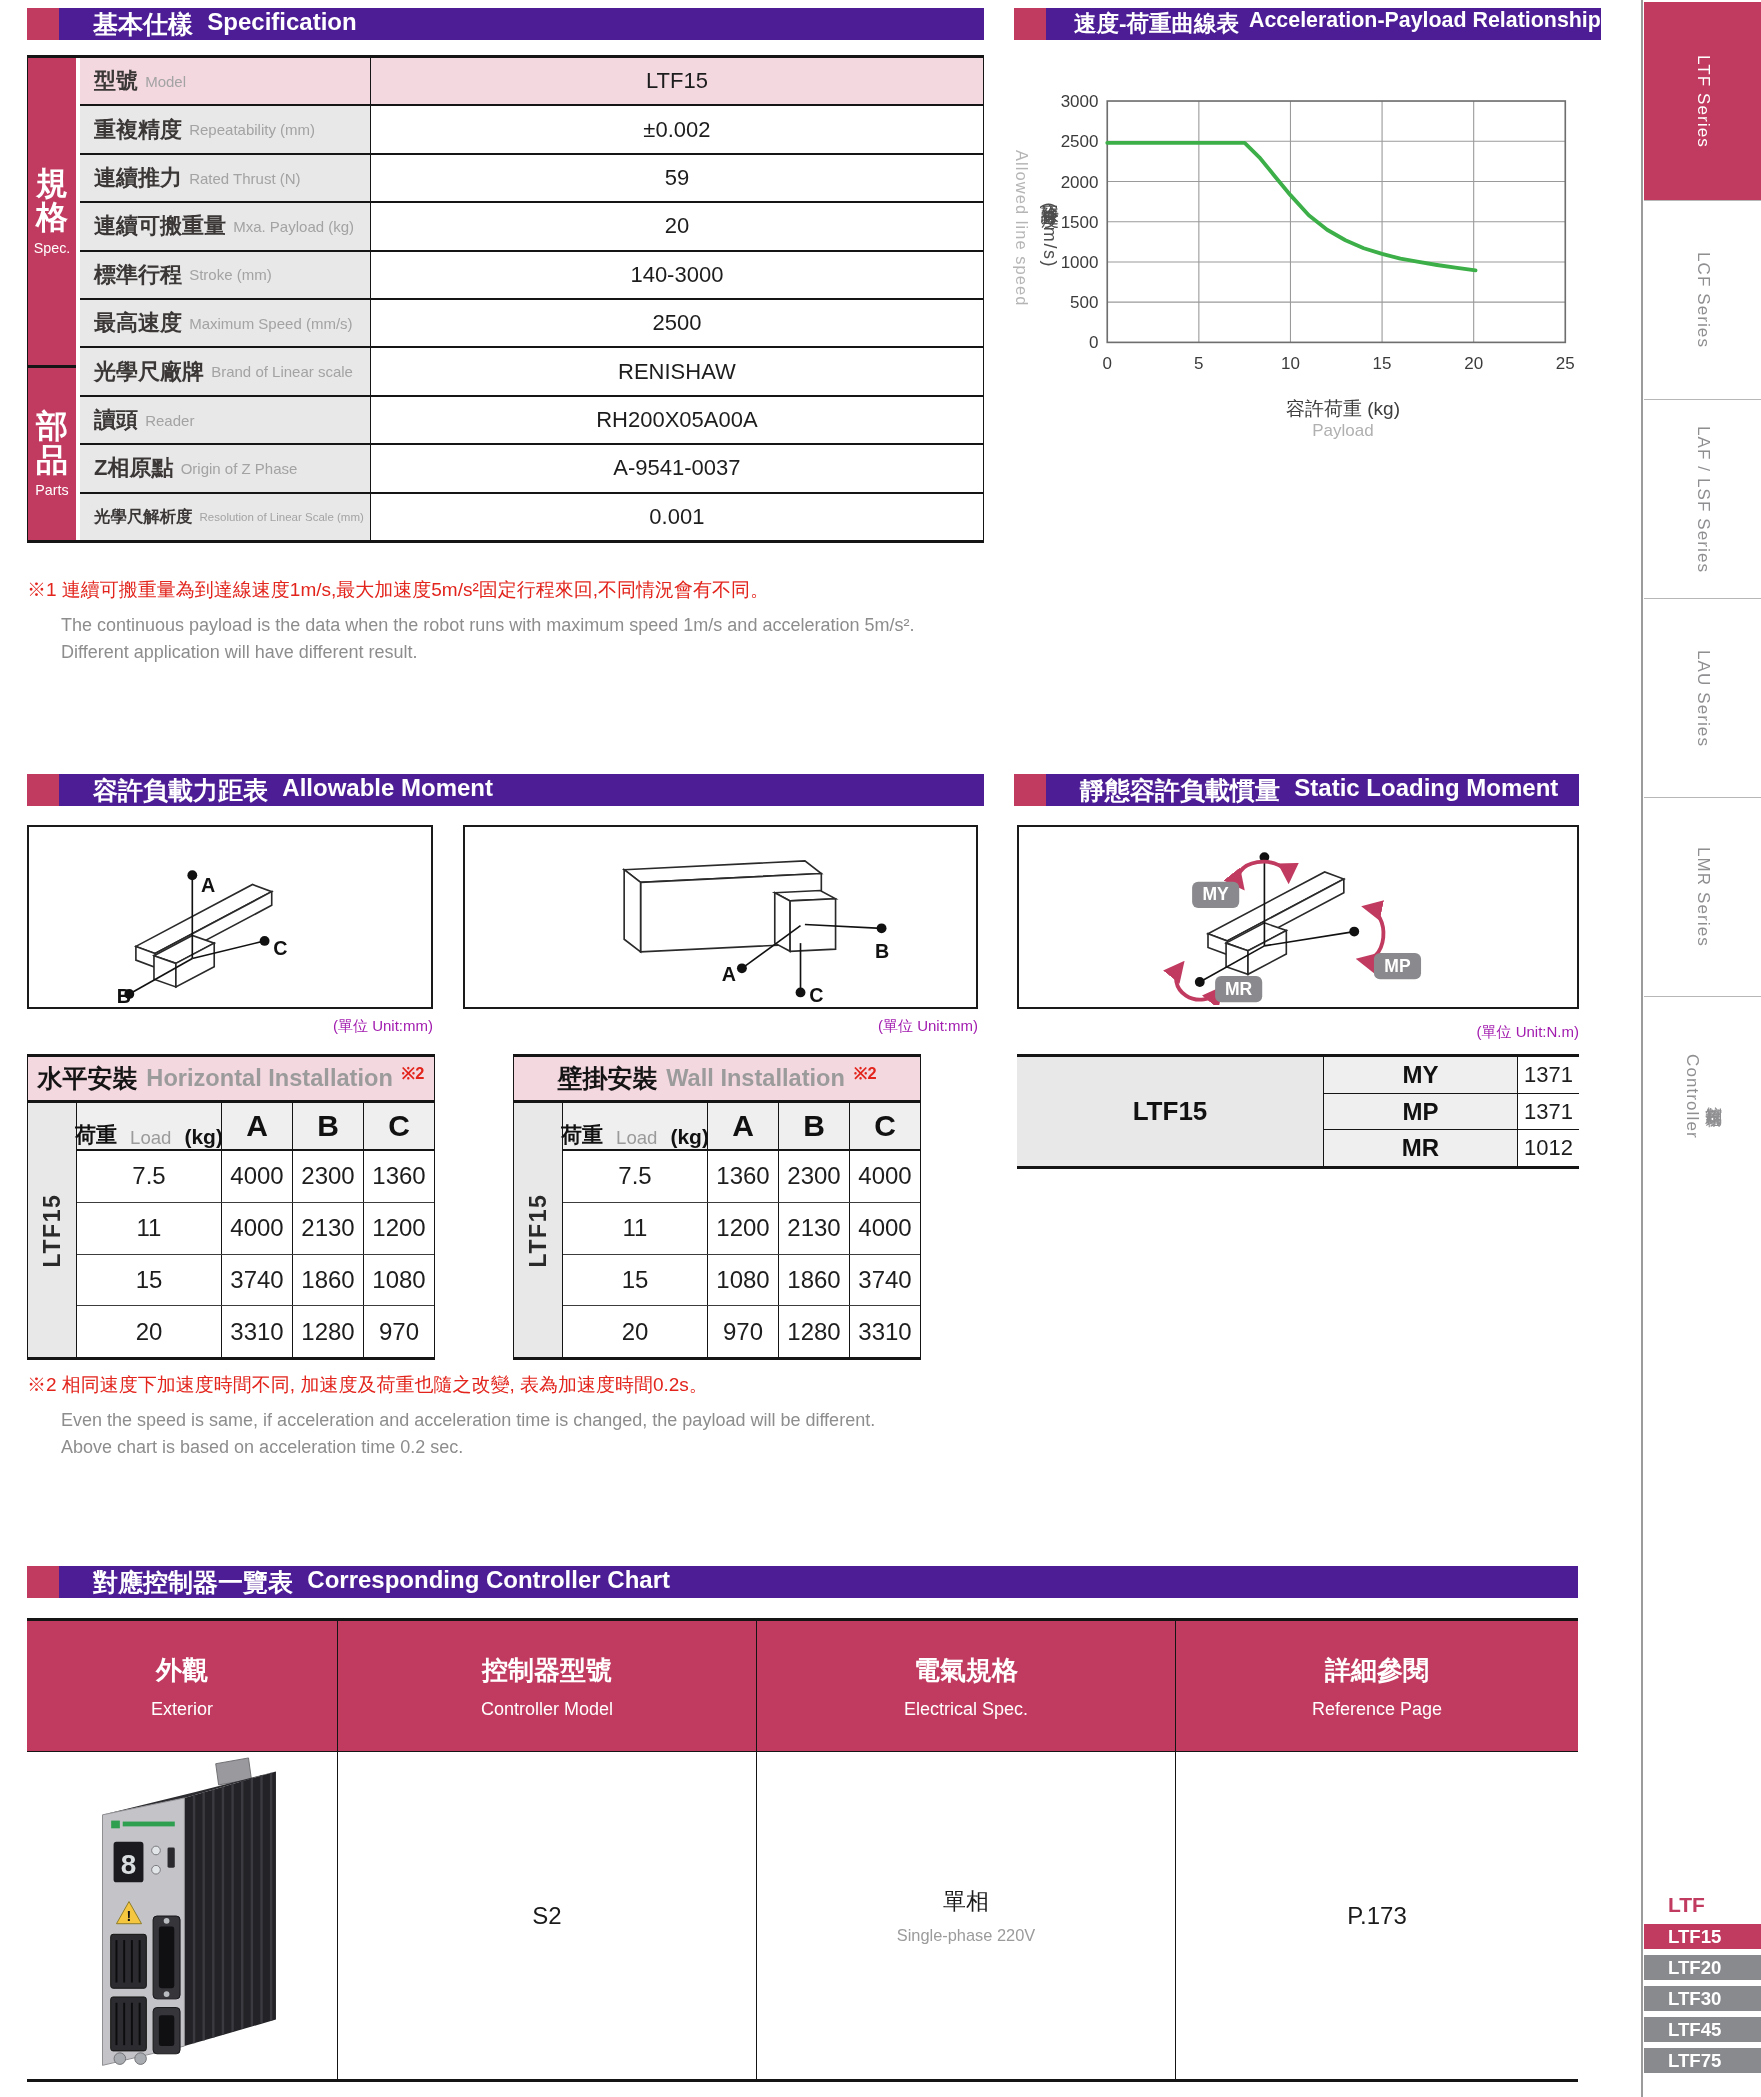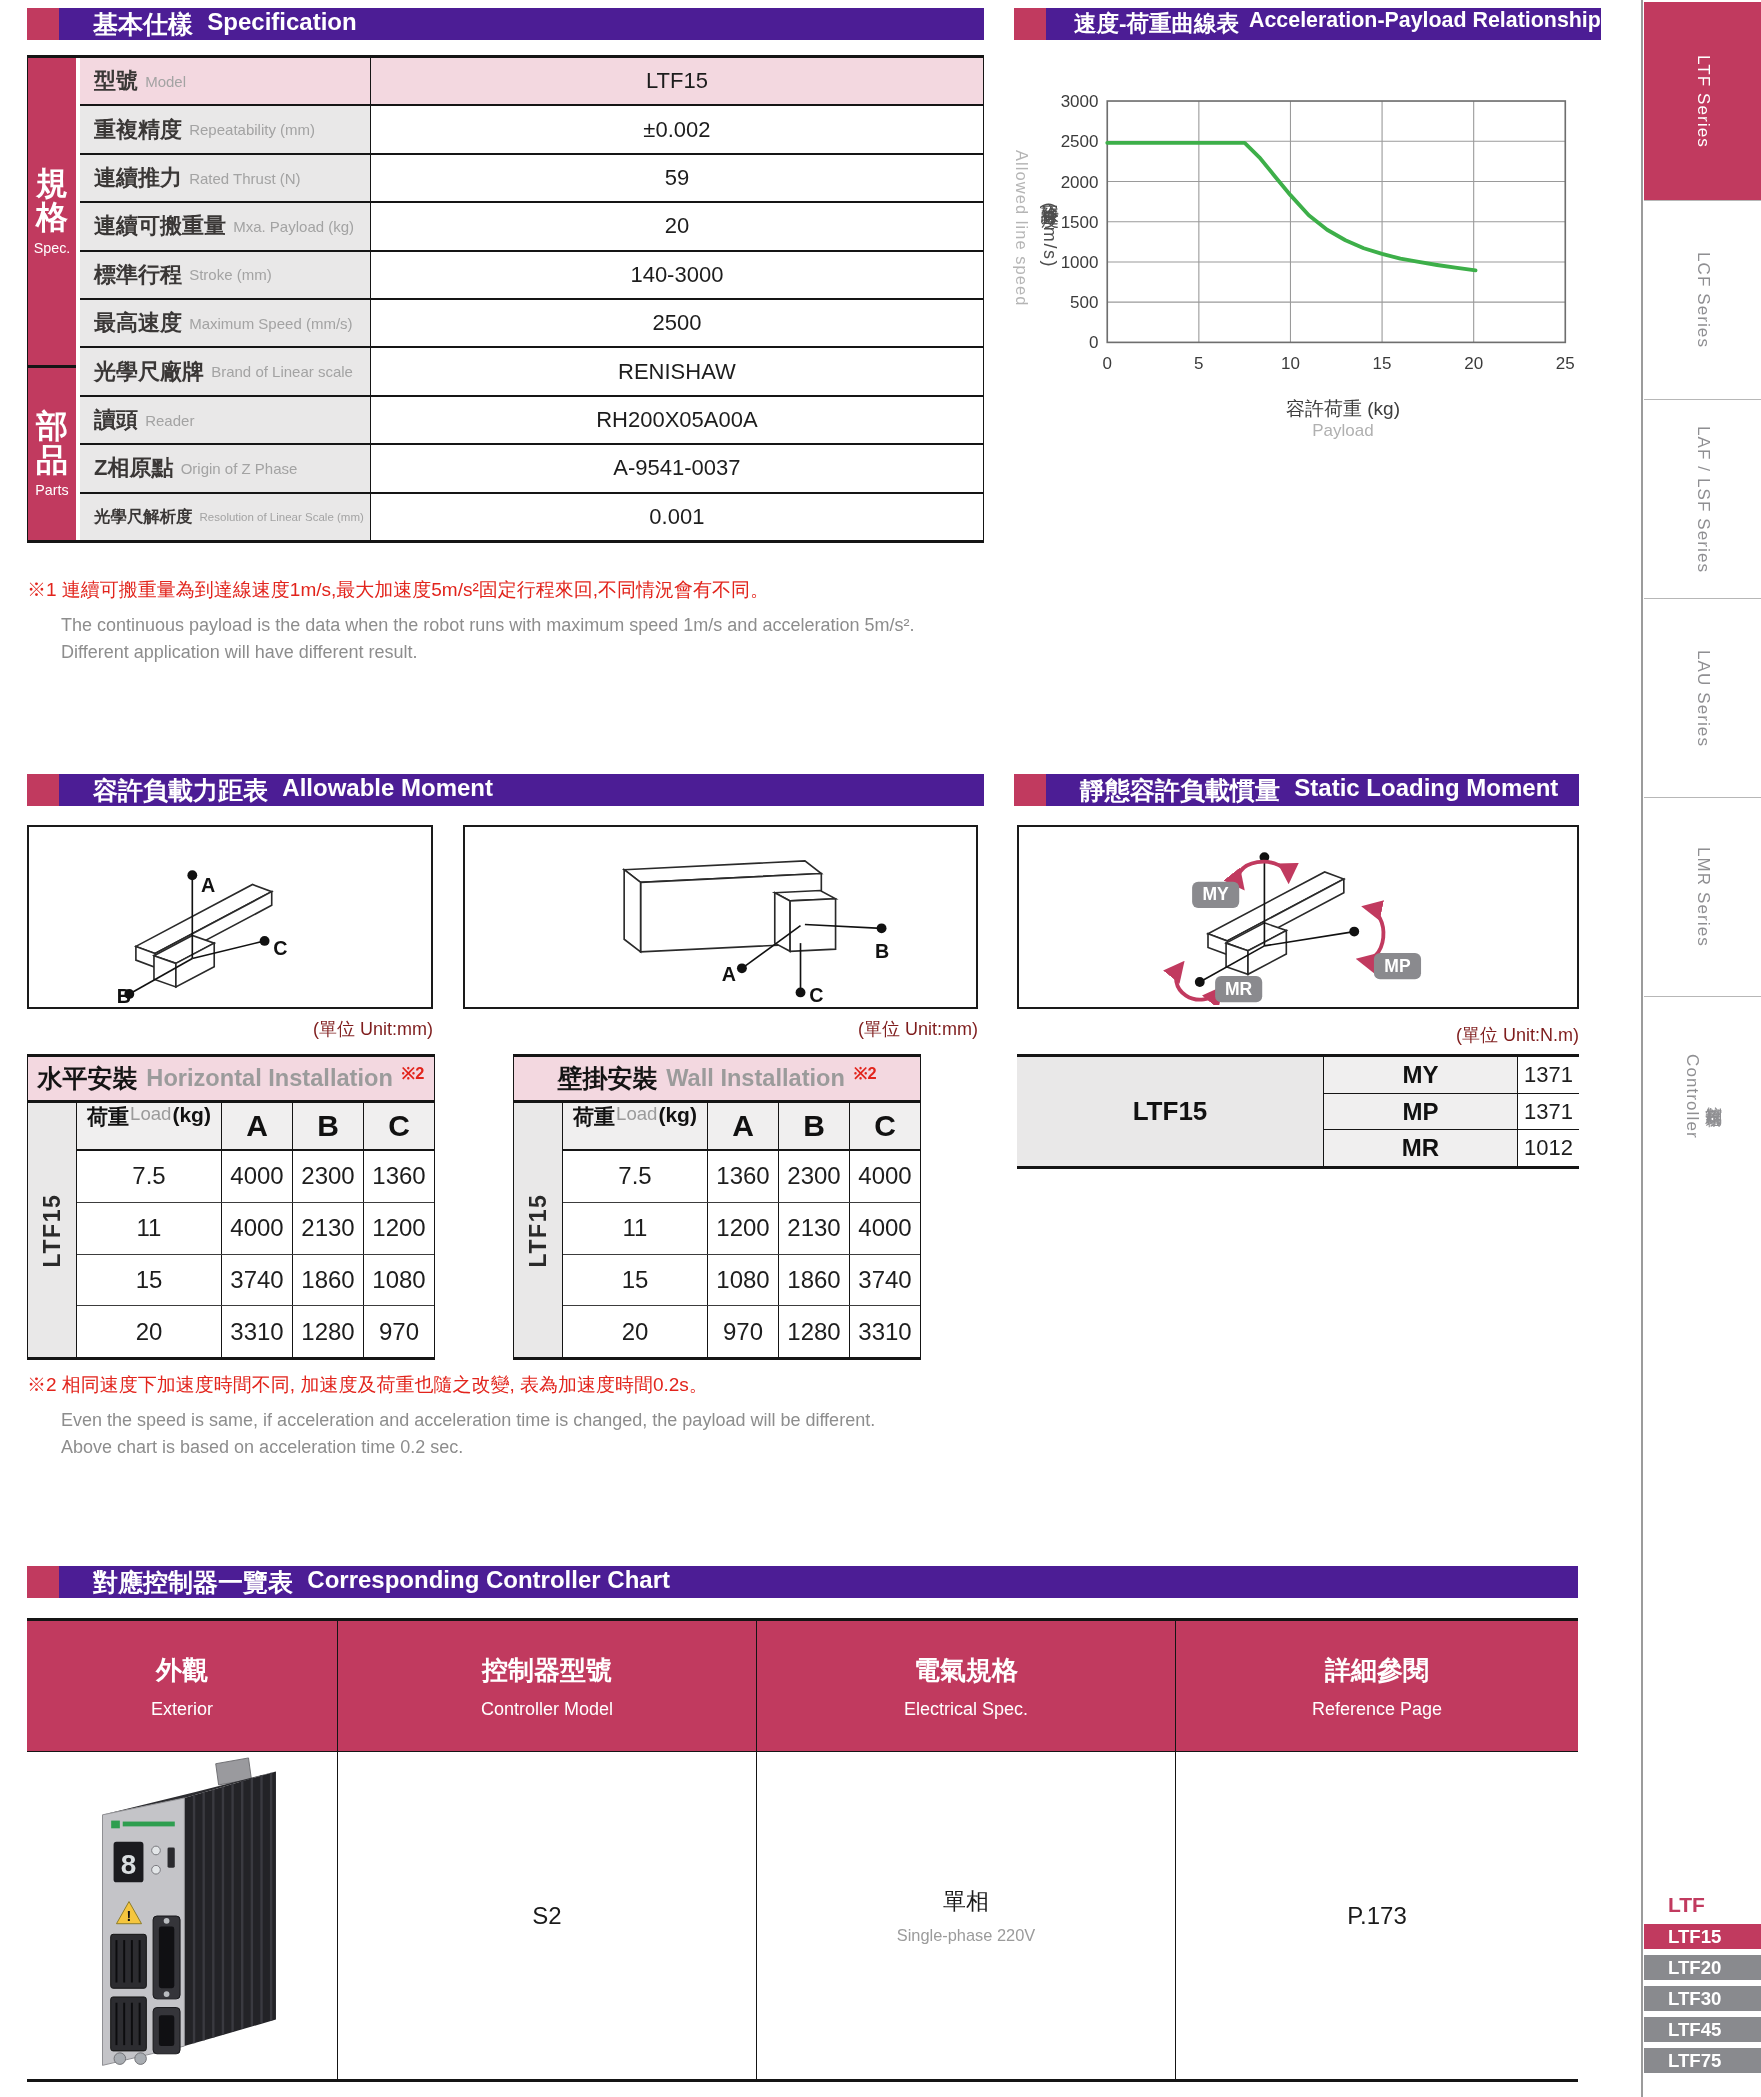--- a/index.html
+++ b/index.html
@@ -39,38 +39,38 @@
   .st-value{flex:1;display:flex;align-items:center;justify-content:center;font-size:22px;color:#1d1d1d}
   .st-row.pink .st-label,.st-row.pink .st-value{background:#f3d8e0}
 
   
   .note{position:absolute;white-space:nowrap}
   .note .red{color:#e2241c;font-size:19px;margin-bottom:8.8px}
   .note .gray{color:#8d8d8d;font-size:18px;margin-left:34px;line-height:1.5}
 
   
   .diag-box{position:absolute;border:2.7px solid #1a1a1a;background:#fff;box-sizing:border-box}
-  .unit{position:absolute;font-size:18px;color:#7f1d1d;text-align:right}
+  .unit{position:absolute;font-size:15px;color:#a21caf;text-align:right}
 
   
   .itab{position:absolute;width:408px;border:1.6px solid #151515;border-top-width:3.3px;
         border-bottom-width:3.3px;box-sizing:border-box;background:#fff}
   .it-pink{height:43px;background:#f3d8e0;display:flex;align-items:center;justify-content:center;
            gap:8.8px;border-bottom:3.3px solid #151515;white-space:nowrap}
   .it-pink .zh{font-size:25px;font-weight:bold;color:#141414}
   .it-pink .en{font-size:23.6px;font-weight:bold;color:#9b9b9b}
   .it-pink .ref{font-size:16.4px;color:#e2241c;font-weight:bold;align-self:flex-start;margin-top:4.4px}
   .it-body{display:flex;height:254px}
   .it-band{width:48px;flex:none;background:#e9e8e8;border-right:1.6px solid #151515;
            display:flex;align-items:center;justify-content:center}
   .it-band span{transform:rotate(-90deg);font-size:23px;font-weight:bold;color:#2a2a2a;
                 letter-spacing:1.6px;white-space:nowrap}
   .it-main{flex:1;display:flex;flex-direction:column}
   .it-hrow{height:46px;flex:none;display:flex;border-bottom:2.7px solid #151515;background:#f0efef}
-  .c-load{width:144px;flex:none;display:flex;align-items:flex-start;justify-content:center;gap:1px;
+  .c-load{width:144px;flex:none;display:flex;align-items:flex-end;justify-content:center;gap:13px;
           border-right:1.6px solid #151515;white-space:nowrap}
   .c-load .zh{font-size:21px;font-weight:bold;color:#111}
   .c-load .en{font-size:18.6px;color:#9b9b9b}
   .c-load .un{font-size:21px;font-weight:bold;color:#111}
   .c-abc{flex:1;display:flex;align-items:center;justify-content:center;font-size:30px;
          font-weight:bold;color:#111;border-right:1.6px solid #151515}
   .c-abc:last-child,.d-val:last-child{border-right:none}
   .it-drow{flex:1;display:flex;border-bottom:1.6px solid #3c3c3d;background:#fff}
   .it-drow:last-child{border-bottom:none}
   .d-load{width:144px;flex:none;display:flex;align-items:center;justify-content:center;

